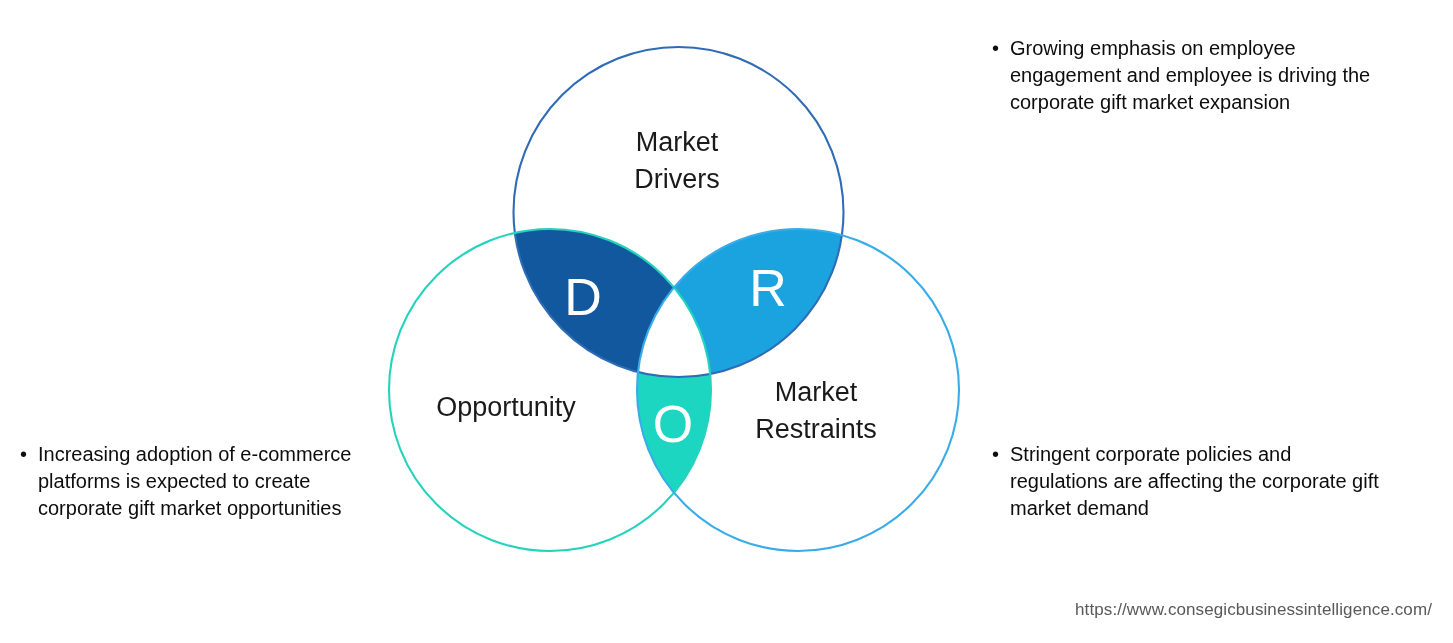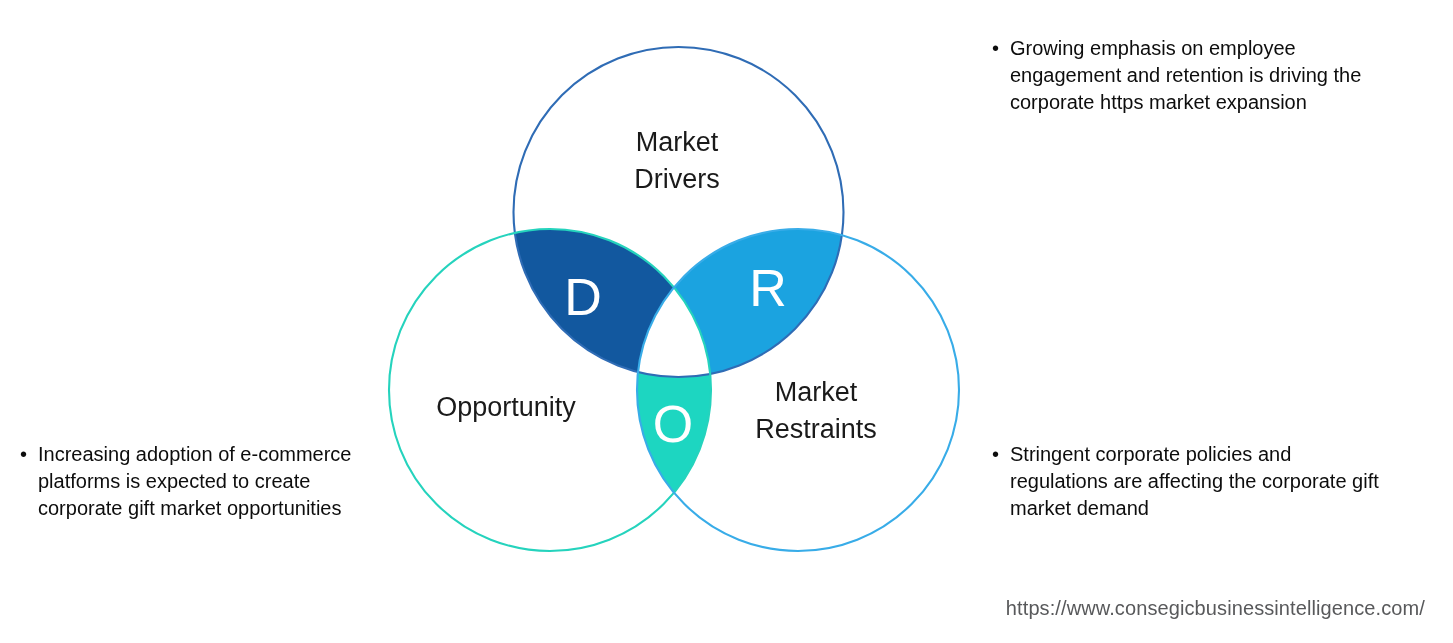--- a/index.html
+++ b/index.html
@@ -83,23 +83,23 @@
   }
   #callout-opportunity {
     left: 20px;
     top: 441px;
     width: 380px;
   }
 
   
   .source-url {
     position: absolute;
-    right: 28px;
+    right: 21px;
     bottom: 23px;
-    font-size: 20px;
+    font-size: 17px;
     color: #58595b;
     letter-spacing: 0.1px;
     white-space: nowrap;
   }
 </style>
 </head>
 <body>
 
 <div class="canvas">
 
@@ -167,21 +167,21 @@
 
       <text class="venn-label" x="136" y="396">Opportunity</text>
 
       <text class="venn-label" x="446" y="381">Market</text>
       <text class="venn-label" x="446" y="418">Restraints</text>
     </svg>
   </div>
 
   <div class="callout" id="callout-driver">
     <span class="bullet">•</span>
-    <span class="copy">Growing emphasis on employee engagement and retention is driving the corporate https market expansion</span>
+    <span class="copy">Growing emphasis on employee engagement and employee is driving the corporate gift market expansion</span>
   </div>
 
   <div class="callout" id="callout-restraint">
     <span class="bullet">•</span>
     <span class="copy">Stringent corporate policies and regulations are affecting the corporate gift market demand</span>
   </div>
 
   <div class="callout" id="callout-opportunity">
     <span class="bullet">•</span>
     <span class="copy">Increasing adoption of e-commerce platforms is expected to create corporate gift market opportunities</span>

